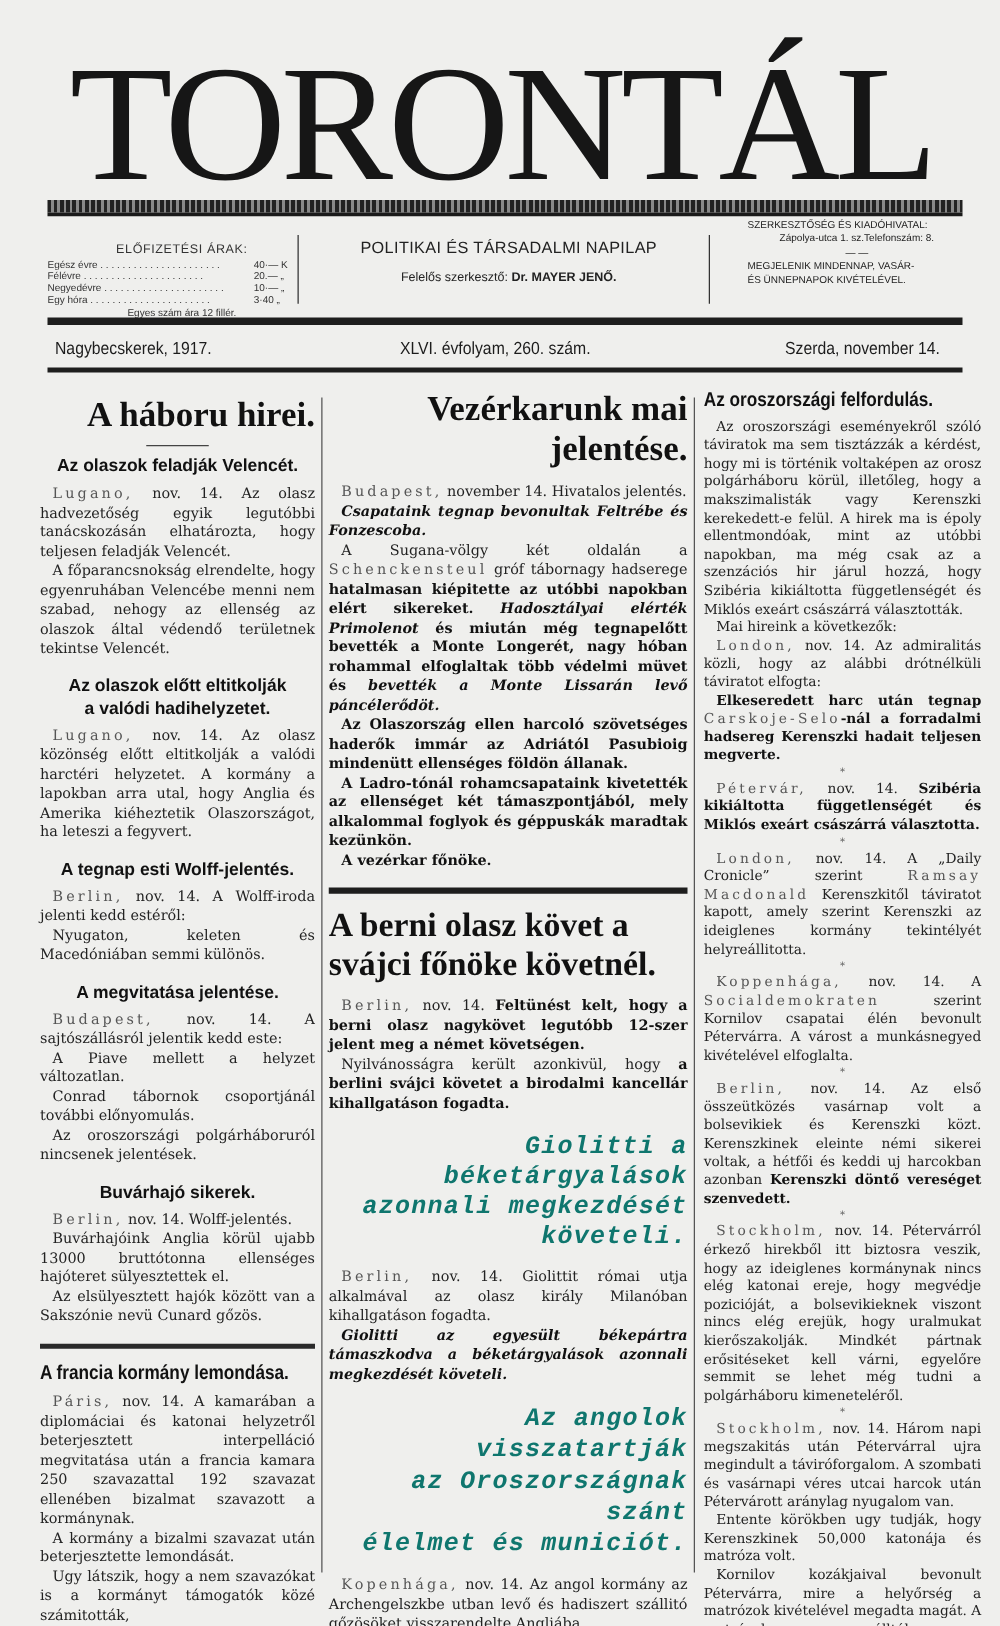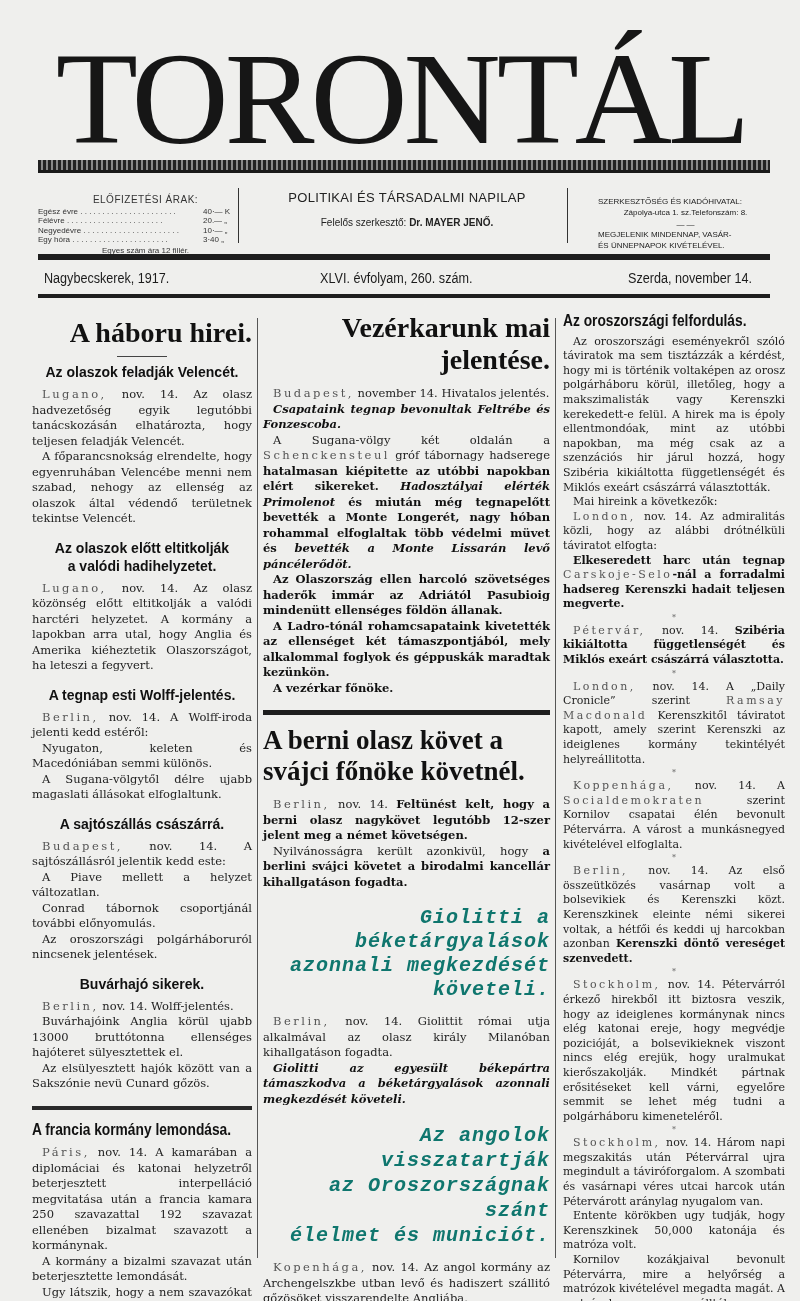--- a/index.html
+++ b/index.html
@@ -32,21 +32,21 @@
   .price-row .val { width:50px; text-align:left; }
   .hdr-prices .single { text-align:center; margin-top:1px; }
   .vsep { position:absolute; width:1px; background:#333; }
 
   .hdr-center { position:absolute; left:262px; top:190px; width:290px; text-align:center;
     font-family:"Liberation Sans", sans-serif; color:#222; }
   .hdr-center .sub { font-size:13px; letter-spacing:0.3px; }
   .hdr-center .editor { font-size:10px; margin-top:12px; }
   .hdr-center .editor b { font-weight:bold; }
 
-  .hdr-right { position:absolute; left:598px; top:196px; width:175px;
+  .hdr-right { position:absolute; left:598px; top:174px; width:175px;
     font-family:"Liberation Sans", sans-serif; font-size:8px; line-height:11px; color:#222; }
   .hdr-right .dash { text-align:center; margin:3px 0 0; line-height:8px; }
 
   .dateline { position:absolute; top:270px; font-family:"Liberation Sans", sans-serif;
     font-size:14px; color:#1c1c1c; transform:scaleX(0.9); transform-origin:left; }
 
   .col { position:absolute; top:310px; font-size:11.5px; line-height:15.5px; color:#222; }
   .col p { margin:0; text-indent:10px; text-align:justify; }
   .col .dl { letter-spacing:2.5px; color:#555; }
   .col b { font-weight:bold; color:#111; }
@@ -126,25 +126,24 @@
 
   <div>
     <div class="h-sub"><span>Az olaszok előtt eltitkolják</span><br><span>a valódi hadihelyzetet.</span></div>
     <p><span class="dl">Lugano,</span><span> nov. 14. Az olasz közönség előtt eltitkolják a valódi harctéri helyzetet. A kormány a lapokban arra utal, hogy Anglia és Amerika kiéheztetik Olaszországot, ha leteszi a fegyvert.</span></p>
   </div>
 
   <div>
     <div class="h-sub">A tegnap esti Wolff-jelentés.</div>
     <p><span class="dl">Berlin,</span><span> nov. 14. A Wolff-iroda jelenti kedd estéről:</span></p>
     <p>Nyugaton, keleten és Macedóniában semmi különös.</p>
-    <p>A Sugana-völgytől délre ujabb magaslati állásokat elfoglaltunk.</p>
-  </div>
-
-  <div>
-    <div class="h-sub">A sajtószállás császárrá.</div>
+  </div>
+
+  <div>
+    <div class="h-sub">A megvitatása jelentése.</div>
     <p><span class="dl">Budapest,</span><span> nov. 14. A sajtószállásról jelentik kedd este:</span></p>
     <p>A Piave mellett a helyzet változatlan.</p>
     <p>Conrad tábornok csoportjánál további előnyomulás.</p>
     <p>Az oroszországi polgárháboruról nincsenek jelentések.</p>
   </div>
 
   <div>
     <div class="h-sub">Buvárhajó sikerek.</div>
     <p><span class="dl">Berlin,</span><span> nov. 14. Wolff-jelentés.</span></p>
     <p>Buvárhajóink Anglia körül ujabb 13000 bruttótonna ellenséges hajóteret sülyesztettek el.</p>

